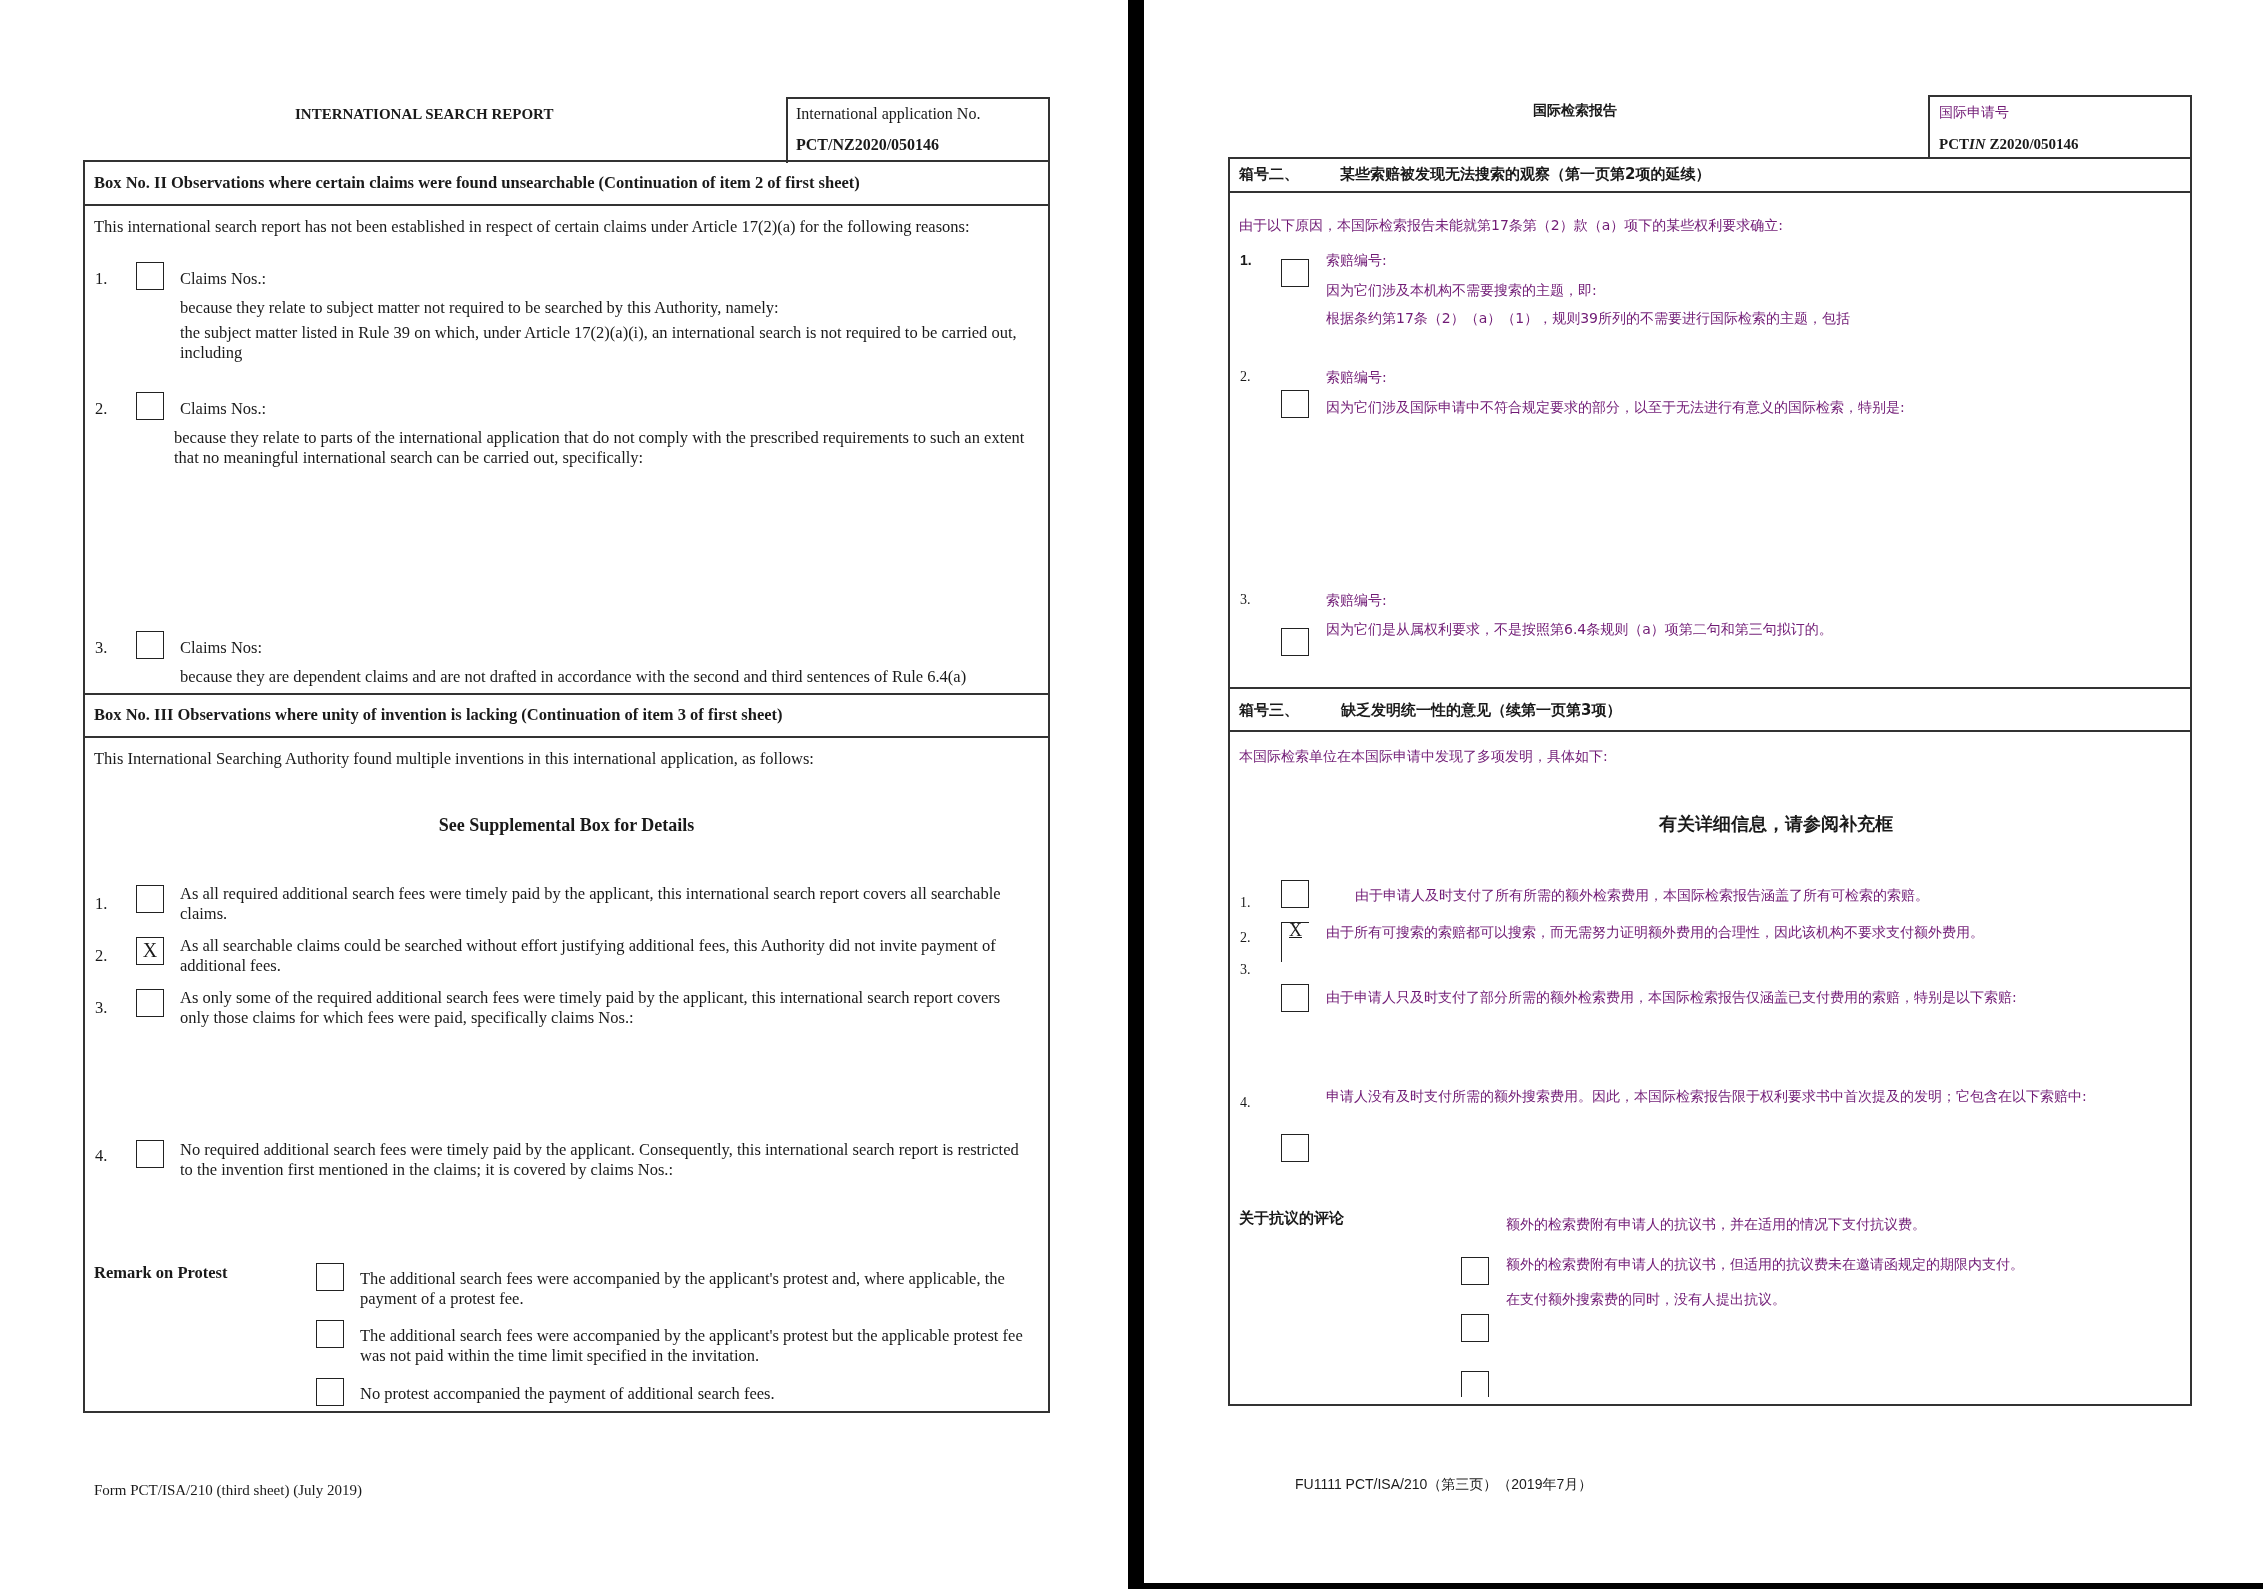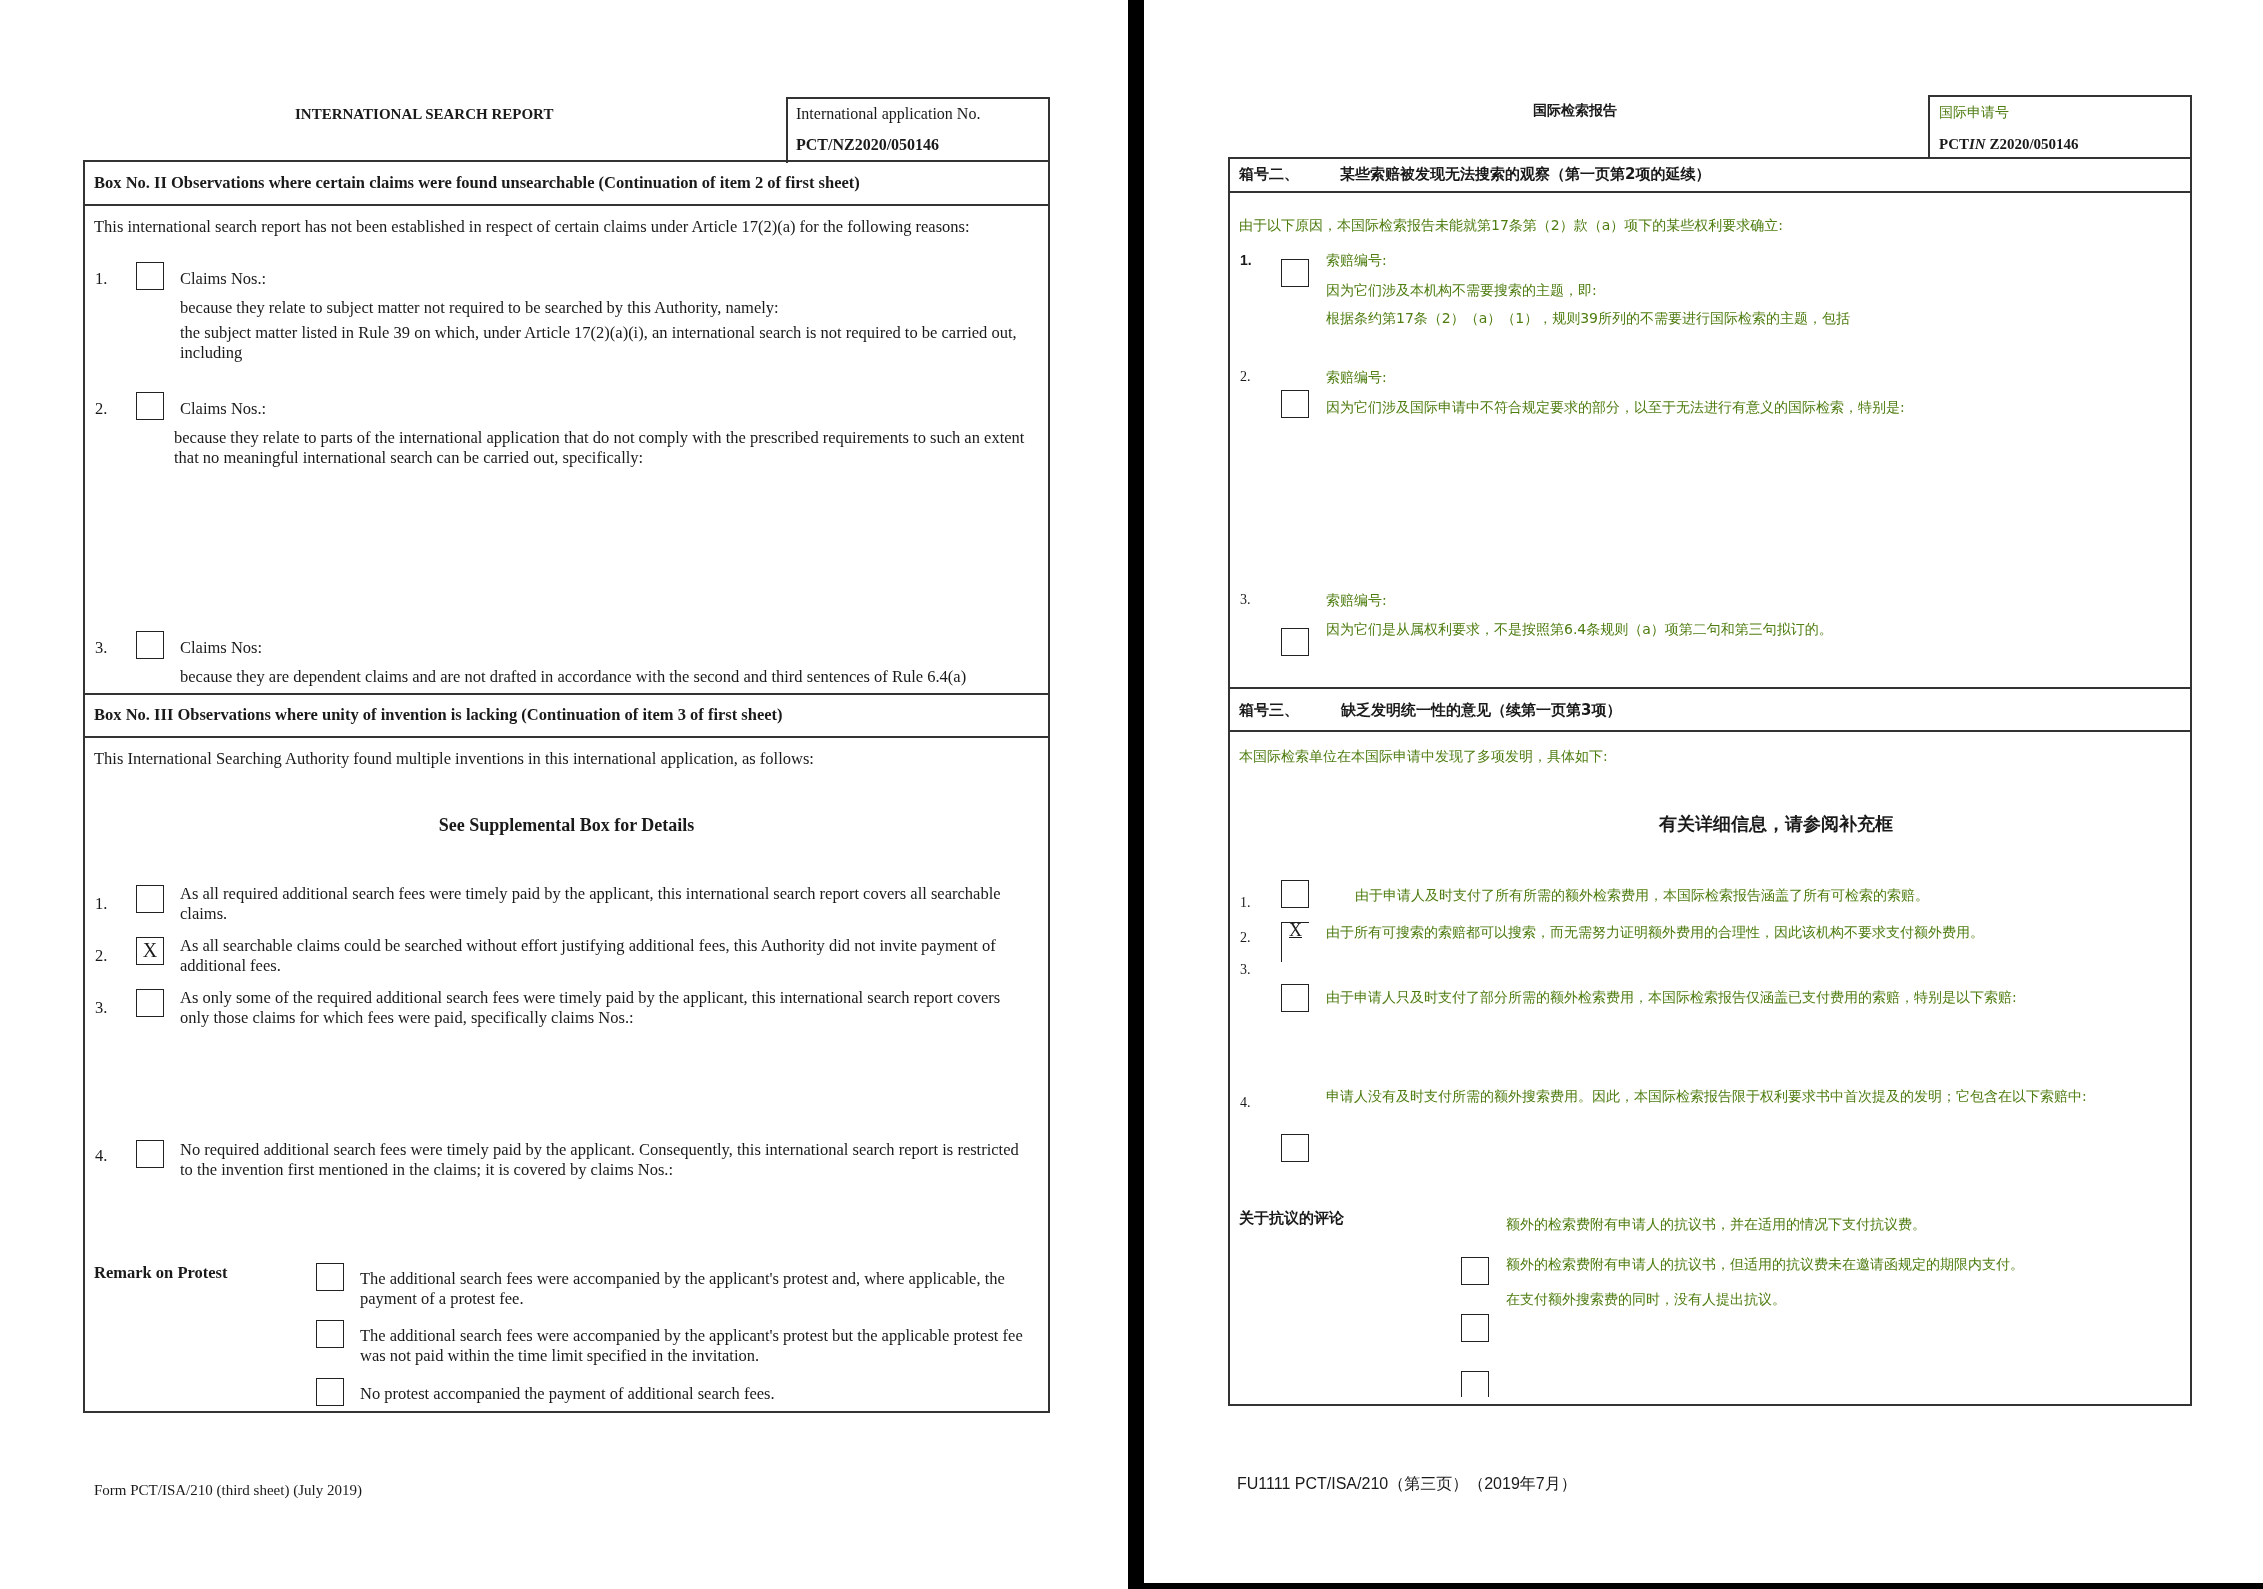--- a/index.html
+++ b/index.html
@@ -11,21 +11,21 @@
   .abs { position:absolute; }
   .divider-bar { left:1128px; top:0; width:16px; height:1589px; background:#000; }
   .bottom-strip { left:1128px; top:1583px; width:1135px; height:6px; background:#000; }
   .line { position:absolute; background:#333; }
   .box { position:absolute; border:2px solid #333; box-sizing:border-box; }
   .t { position:absolute; white-space:nowrap; font-size:16.5px; line-height:20px; }
   .wrap { white-space:normal; }
   .b { font-weight:bold; }
   .cb { position:absolute; width:28px; height:28px; border:1.6px solid #222; box-sizing:border-box;
         font-size:20px; line-height:25px; text-align:center; font-family:"Liberation Serif", serif; }
-  .cn { font-family:"DejaVu Sans", "Liberation Sans", sans-serif; font-size:15px; line-height:20px; color:#4d7c0f; }
+  .cn { font-family:"DejaVu Sans", "Liberation Sans", sans-serif; font-size:15px; line-height:20px; color:#701a75; }
   .cnb { font-family:"DejaVu Sans", "Liberation Sans", sans-serif; font-weight:bold; }
   .foot { font-size:15px; }
 </style>
 </head>
 <body>
 
 <div>
   <div class="t b" style="left:295px;top:104px;font-size:15px;">INTERNATIONAL SEARCH REPORT</div>
 
   <div class="box" style="left:786px;top:97px;width:264px;height:66px;border-bottom:none;"></div>
@@ -144,14 +144,14 @@
   <div class="t cn wrap" style="left:1326px;top:1086px;width:850px;font-size:14px;line-height:20px;">申请人没有及时支付所需的额外搜索费用。因此，本国际检索报告限于权利要求书中首次提及的发明；它包含在以下索赔中:</div>
 
   <div class="t cnb" style="left:1239px;top:1208px;font-size:15px;">关于抗议的评论</div>
   <div class="t cn" style="left:1506px;top:1214px;font-size:14px;">额外的检索费附有申请人的抗议书，并在适用的情况下支付抗议费。</div>
   <div class="cb" style="left:1461px;top:1257px;"></div>
   <div class="t cn" style="left:1506px;top:1254px;font-size:14px;">额外的检索费附有申请人的抗议书，但适用的抗议费未在邀请函规定的期限内支付。</div>
   <div class="cb" style="left:1461px;top:1314px;"></div>
   <div class="t cn" style="left:1506px;top:1290px;font-size:14px;font-family:Liberation Serif, serif;">在支付额外搜索费的同时，没有人提出抗议。</div>
   <div class="cb" style="left:1461px;top:1371px;height:26px;border-bottom:none;"></div>
 
-  <div class="t" style="left:1237px;top:1474px;font-family:'Liberation Sans',sans-serif;font-size:16px;text-align:center;">FU1111 PCT/ISA/210（第三页）（2019年7月）</div>
+  <div class="t" style="left:1295px;top:1474px;font-family:'Liberation Sans',sans-serif;font-size:14px;text-align:center;">FU1111 PCT/ISA/210（第三页）（2019年7月）</div>
 </div>
 
 </body></html>

